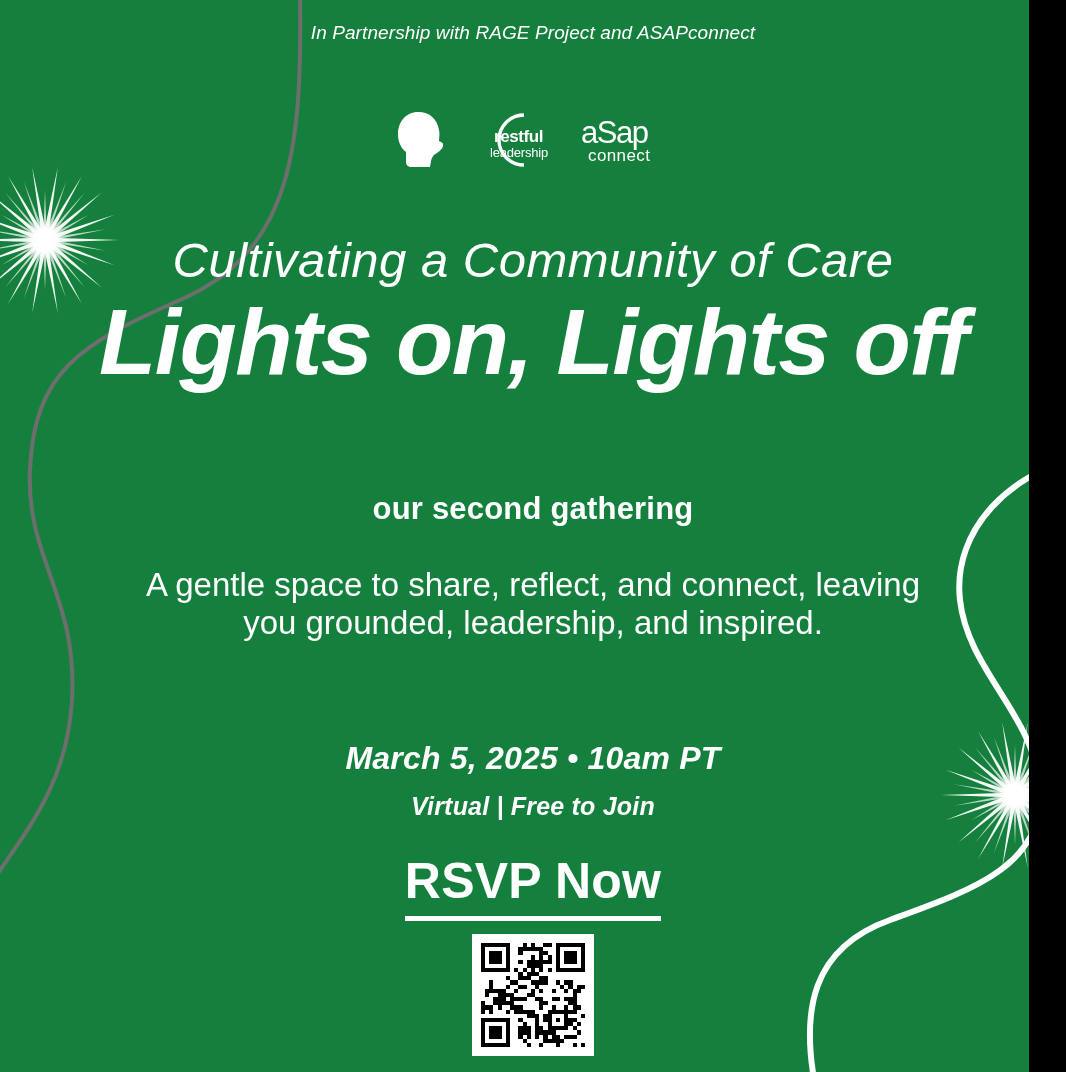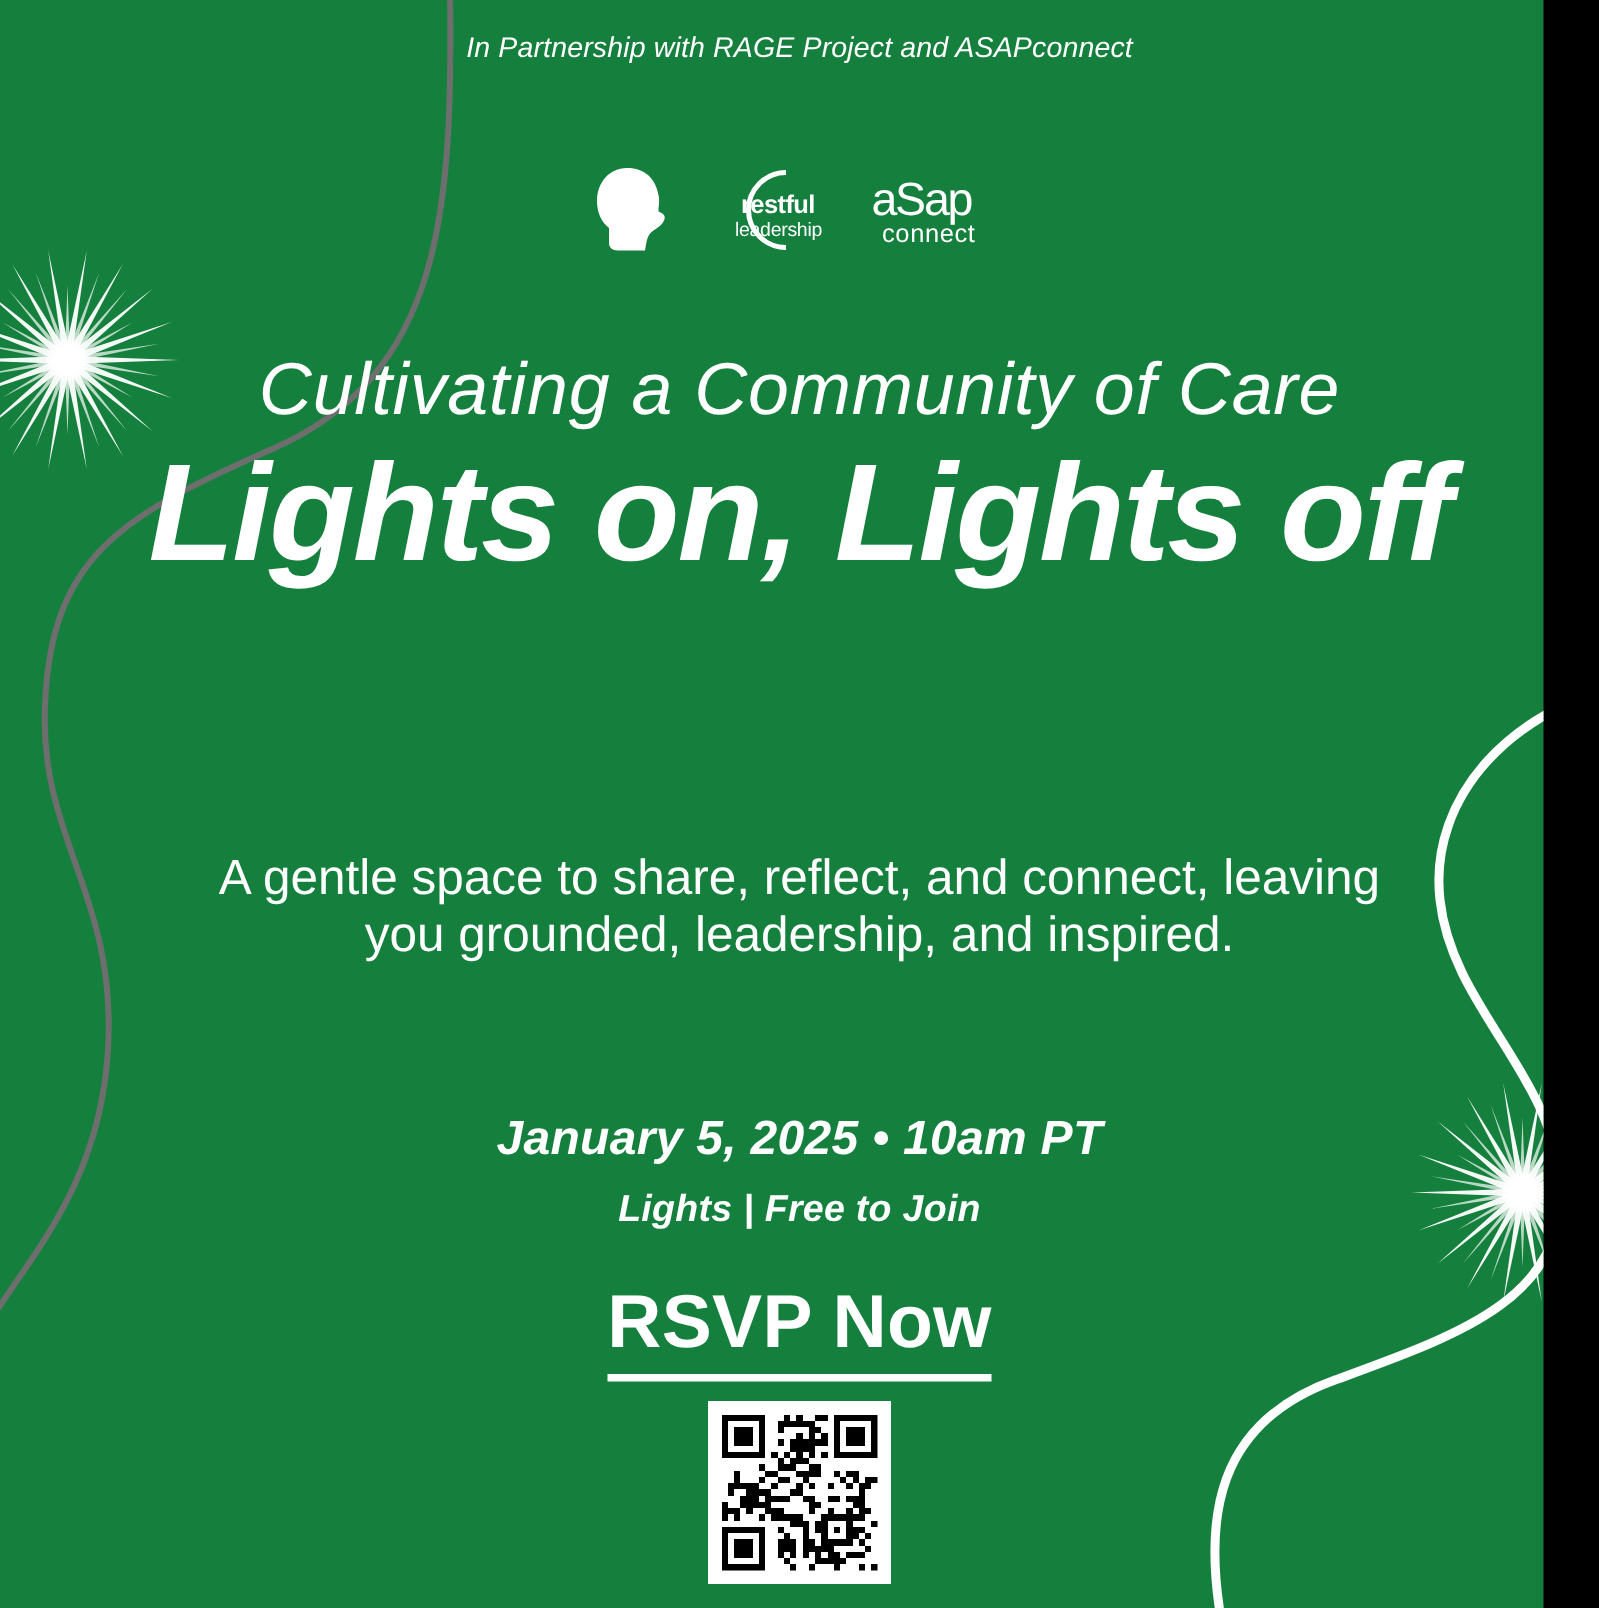--- a/index.html
+++ b/index.html
@@ -302,26 +302,27 @@
     <svg class="logo-asap" viewBox="0 0 90 54">
       <text x="1" y="30" font-family="Liberation Sans, sans-serif" font-size="31" font-weight="400" fill="#ffffff" letter-spacing="-1.5">aSap</text>
       <text x="8" y="48" font-family="Liberation Sans, sans-serif" font-size="17" font-weight="400" fill="#ffffff" letter-spacing="0.4">connect</text>
     </svg>
   </div>
 
   <div class="kicker">Cultivating a Community of Care</div>
 
   <div class="title">Lights on, Lights off</div>
 
+  <div class="subhead">our second gathering</div>
 
   <div class="blurb">A gentle space to share, reflect, and connect, leaving you grounded, leadership, and inspired.</div>
 
-  <div class="event-date">January 5, 2025 • 10am PT</div>
-
-  <div class="event-mode">Lights | Free to Join</div>
+  <div class="event-date">March 5, 2025 • 10am PT</div>
+
+  <div class="event-mode">Virtual | Free to Join</div>
 
   <div class="rsvp-wrap">
     <a class="rsvp-link" href="#">RSVP Now</a>
   </div>
 
   <div class="qr-wrap">
     <div class="qr-box">
       <svg viewBox="0 0 25 25" shape-rendering="crispEdges">
         <rect width="25" height="25" fill="#ffffff"></rect>
         <g fill="#000000" id="qr-modules">

